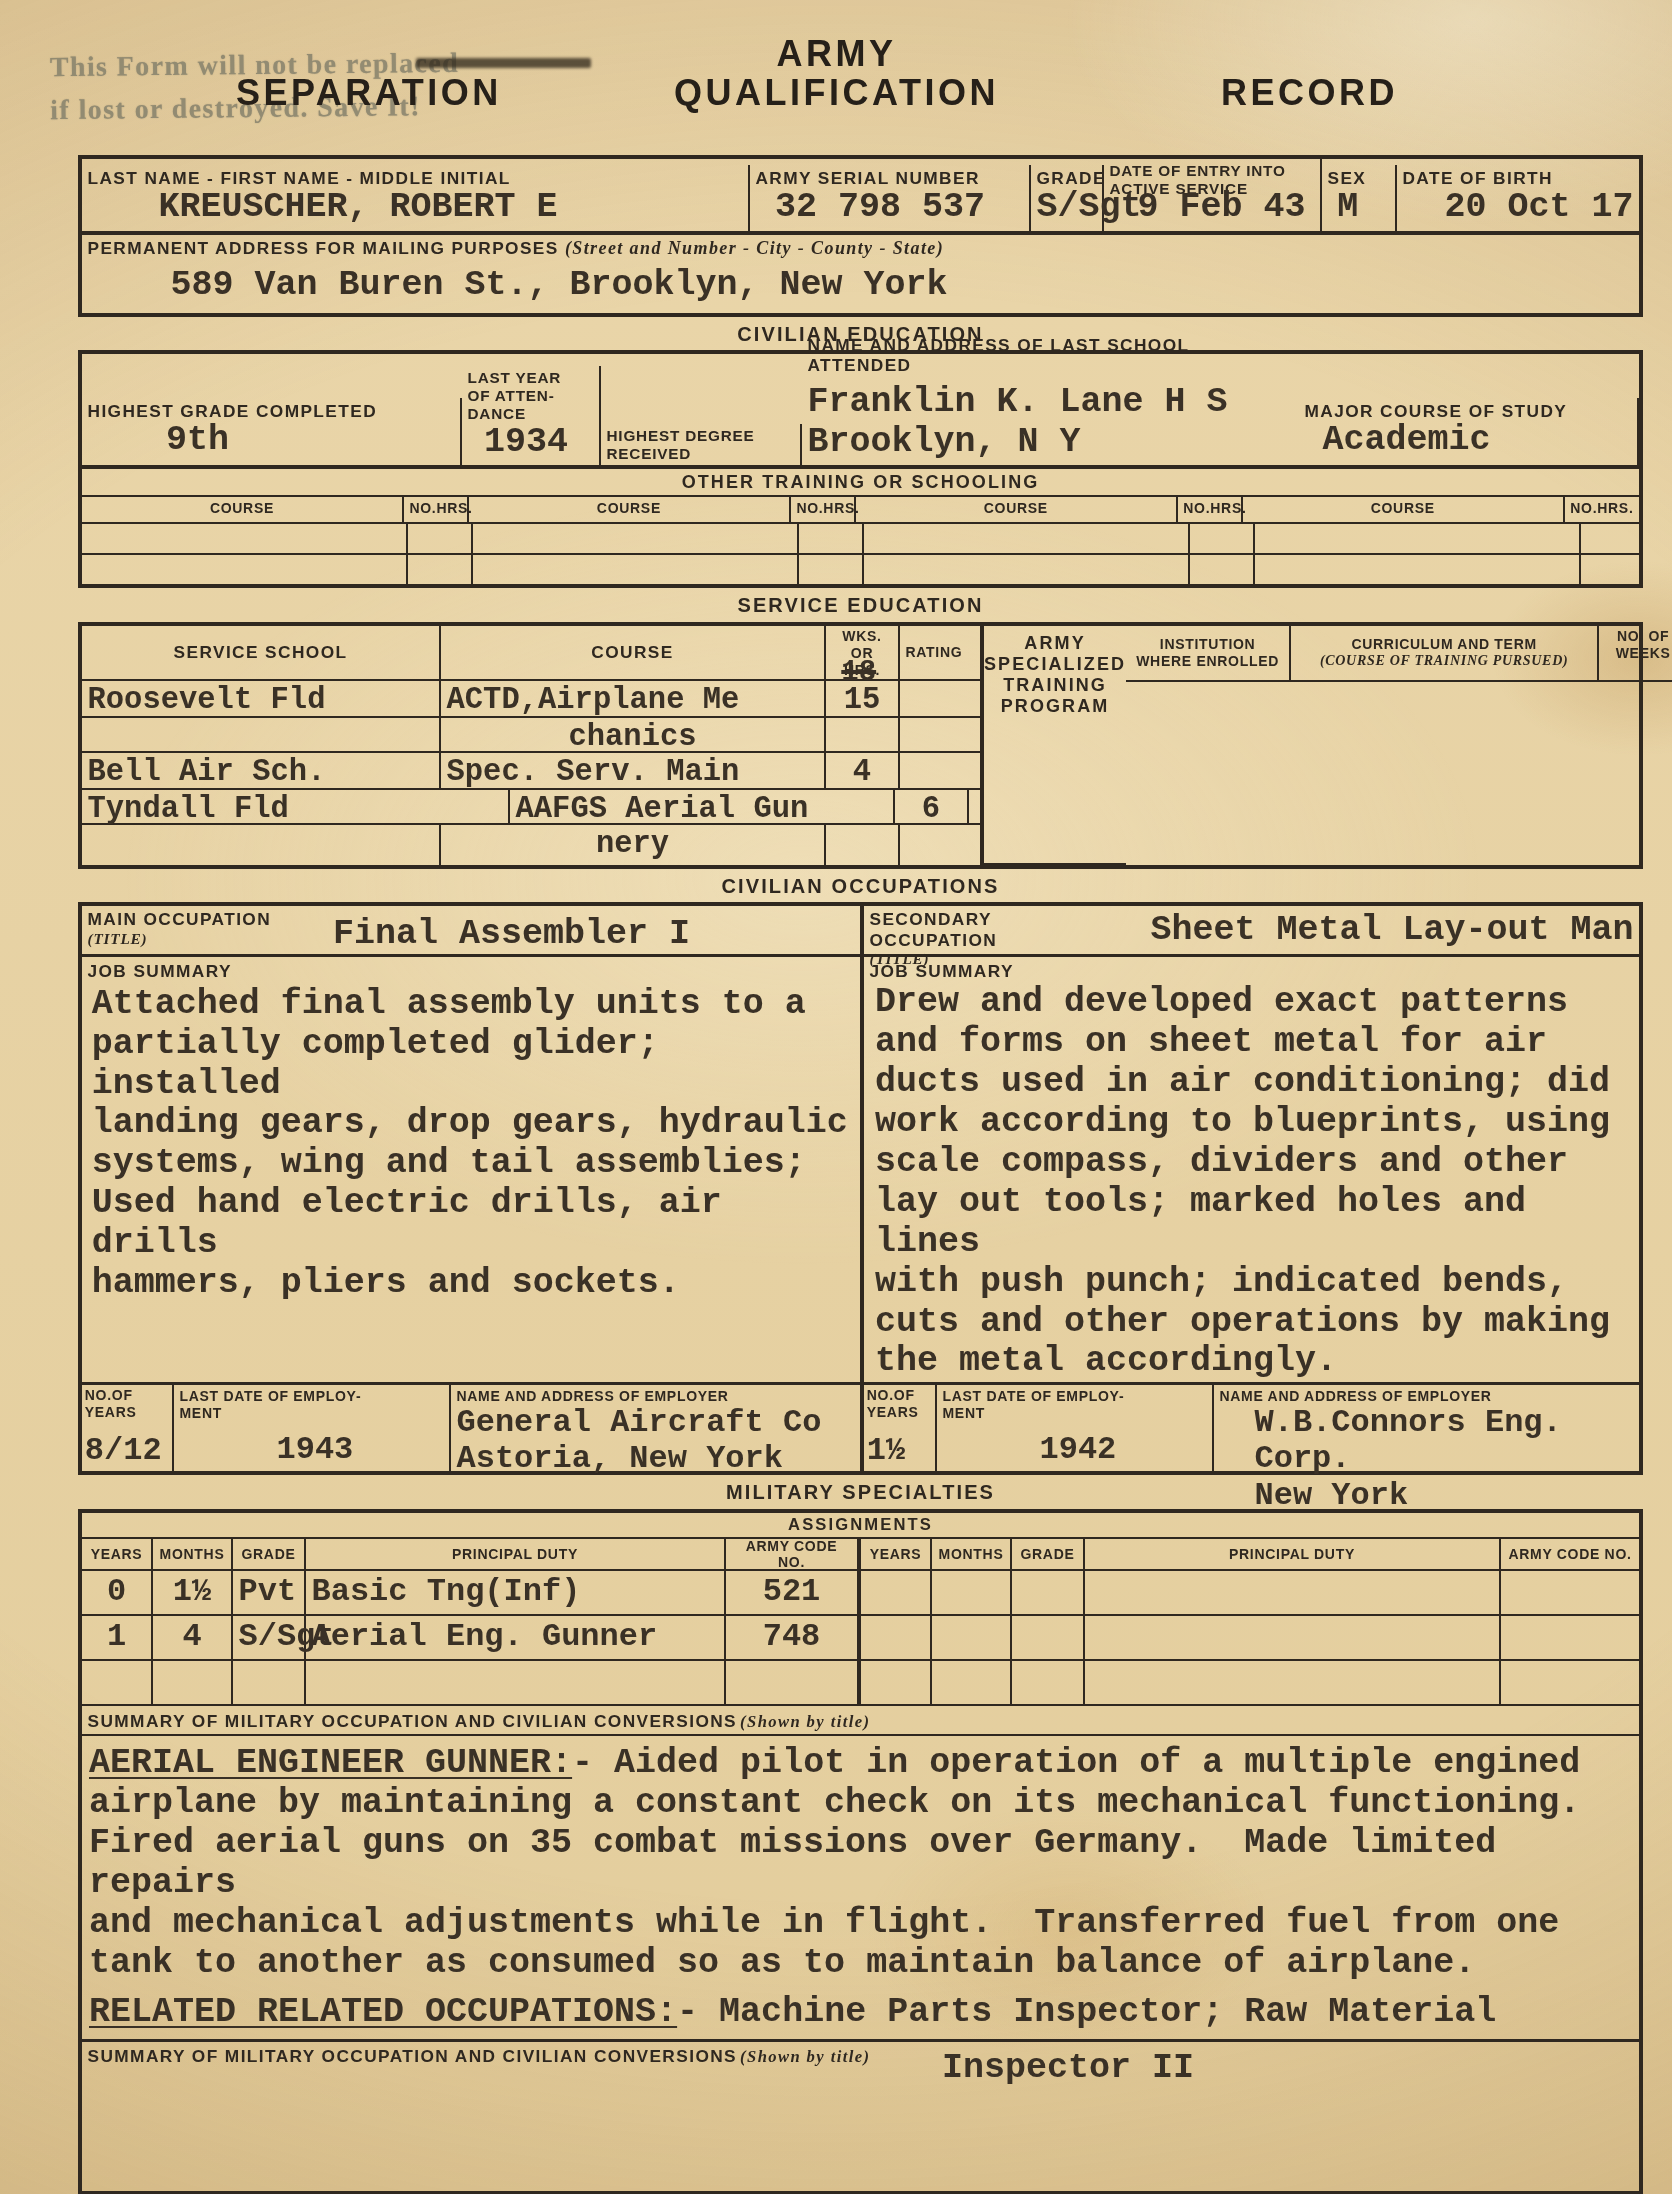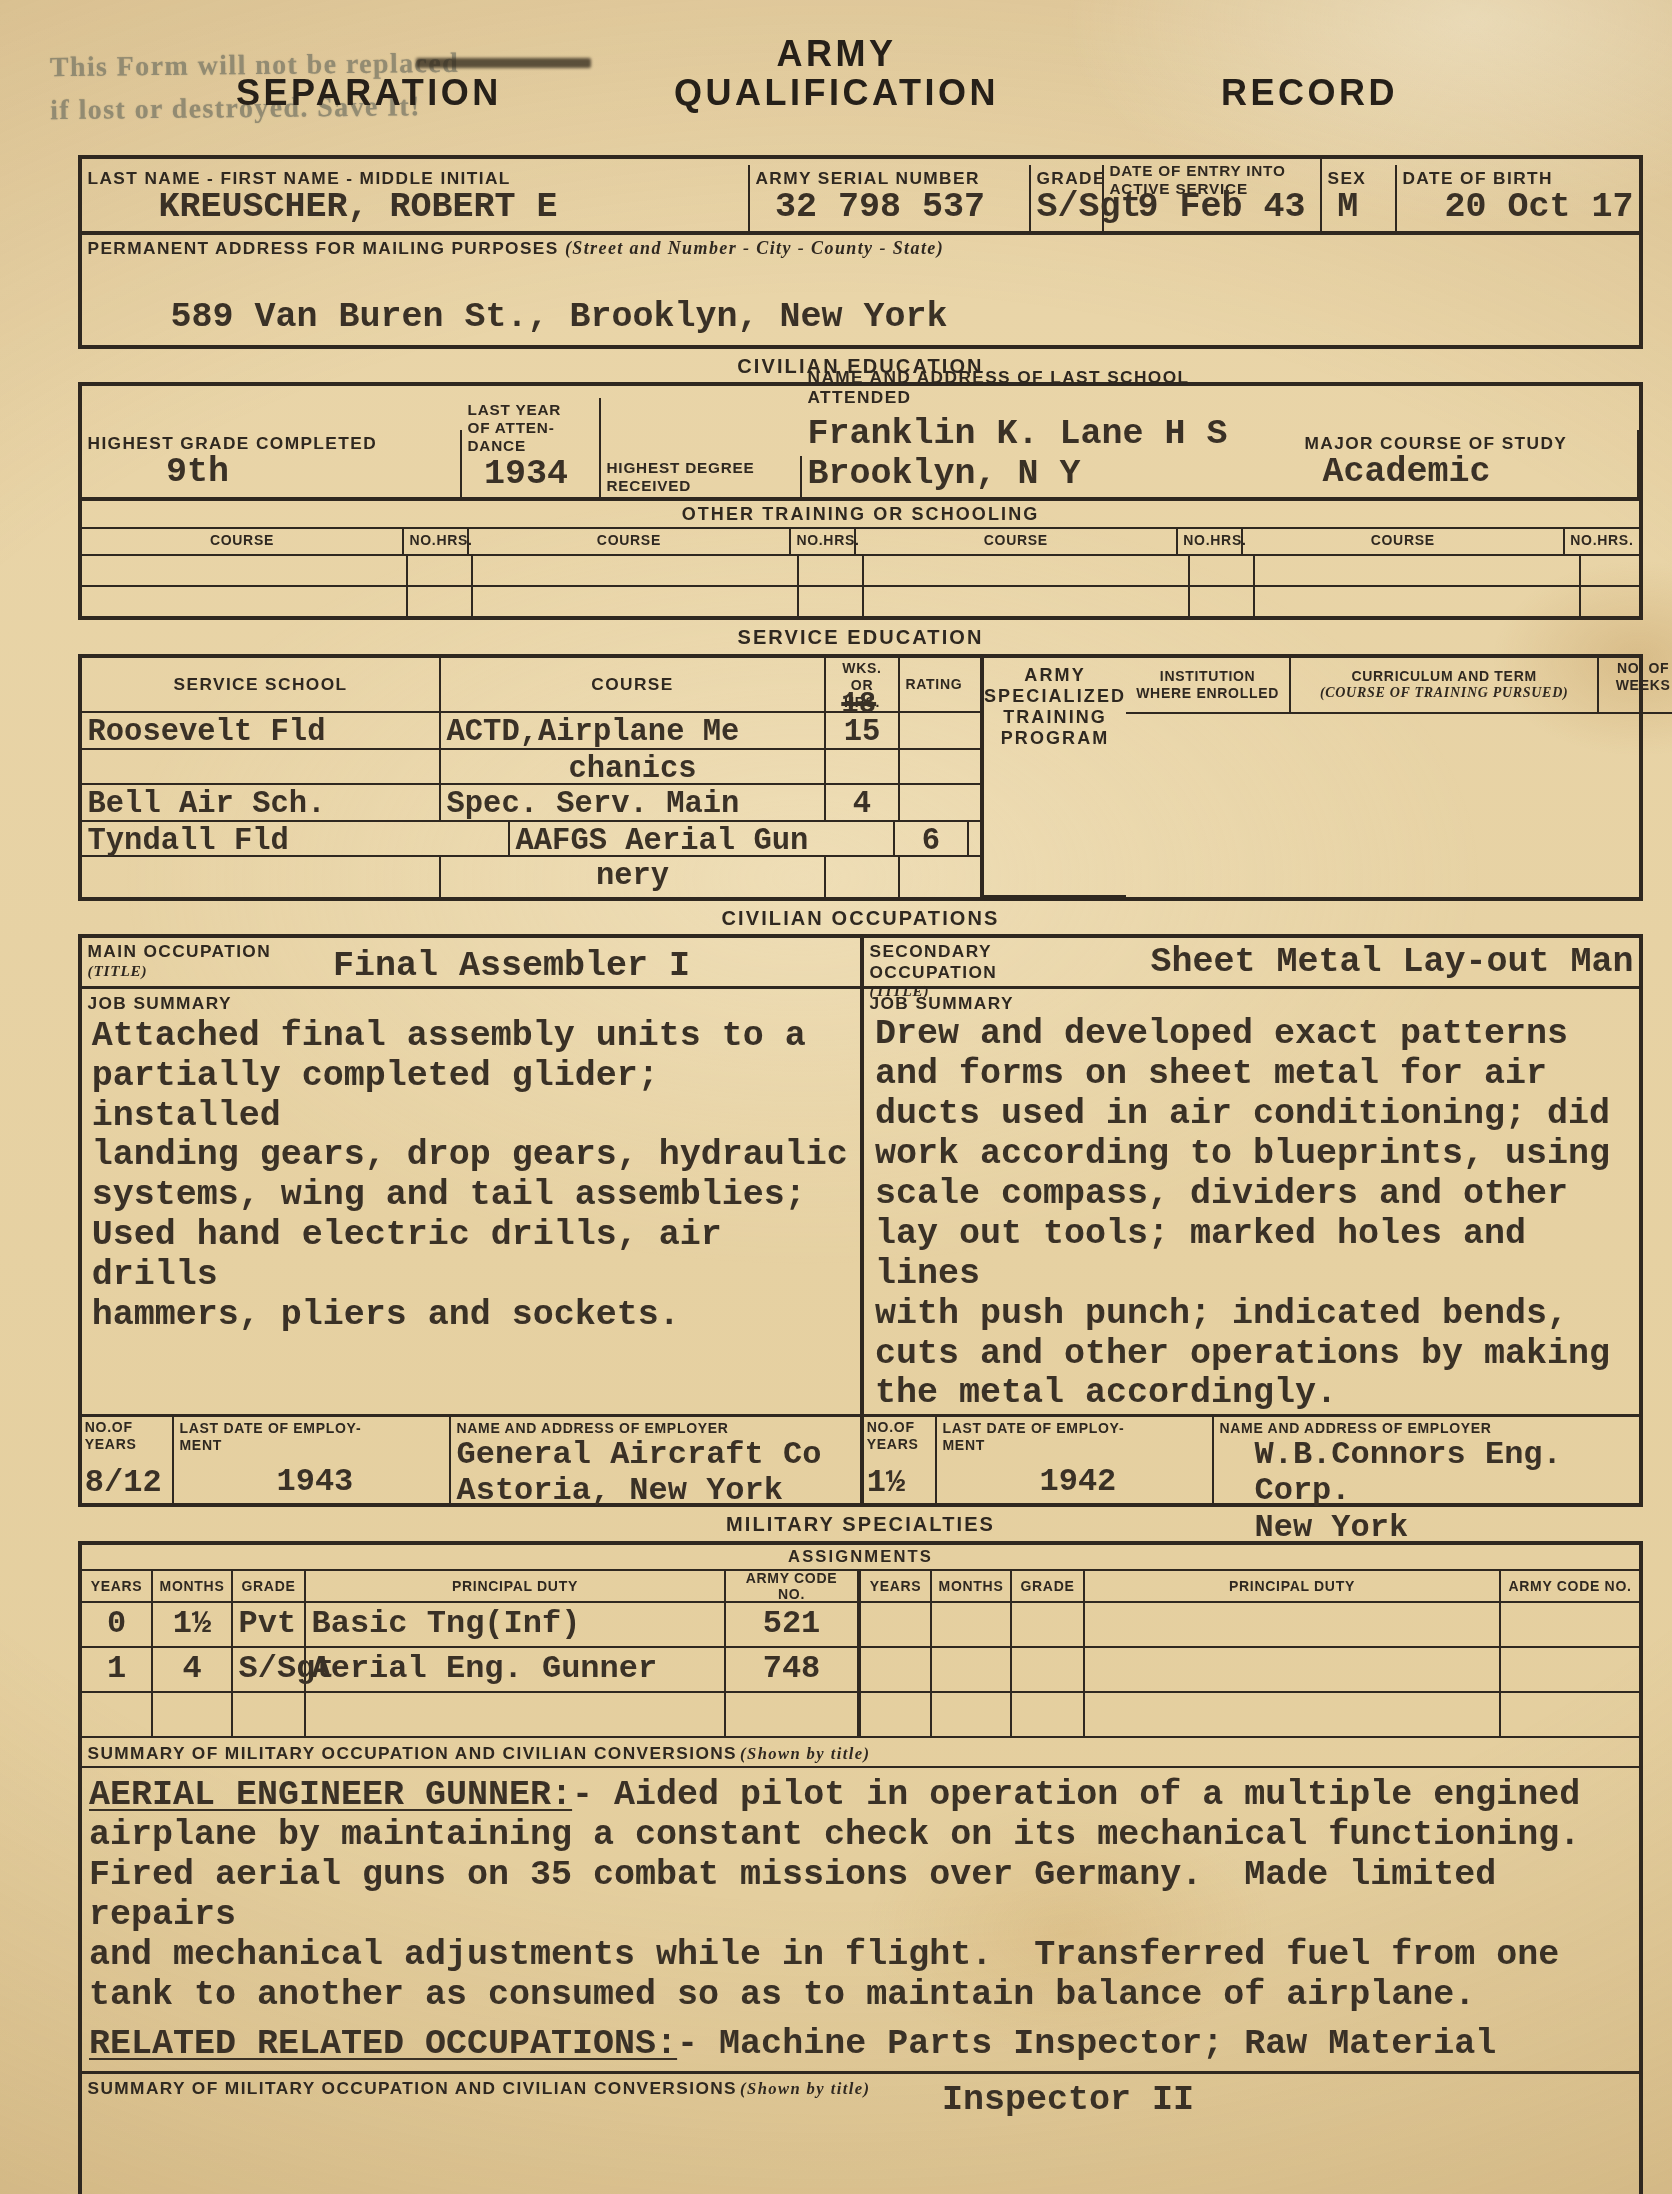--- a/index.html
+++ b/index.html
@@ -97,21 +97,21 @@
         </div>
         <div class="cell" style="width:75px">
           <div class="lbl">SEX</div>
           <div class="typed val nw" style="padding-left:9.7px">M</div>
         </div>
         <div class="cell lastc" style="flex:1">
           <div class="lbl">DATE OF BIRTH</div>
           <div class="typed val nw" style="padding-left:42px">20 Oct 17</div>
         </div>
       </div>
-      <div class="row last" style="height:110px">
+      <div class="row last" style="height:78px">
         <div class="cell lastc" style="flex:1">
           <div class="lbl"><span>PERMANENT ADDRESS FOR MAILING PURPOSES</span> <span class="ital" style="font-size:18px">(Street and Number - City - County - State)</span></div>
           <div class="typed val nw" style="padding-left:83px;padding-bottom:4.2px">589 Van Buren St., Brooklyn, New York</div>
         </div>
       </div>
     </div>
 
     <div class="sect">CIVILIAN EDUCATION</div>
     <div class="box">
       <div class="row thick" style="height:111px">

